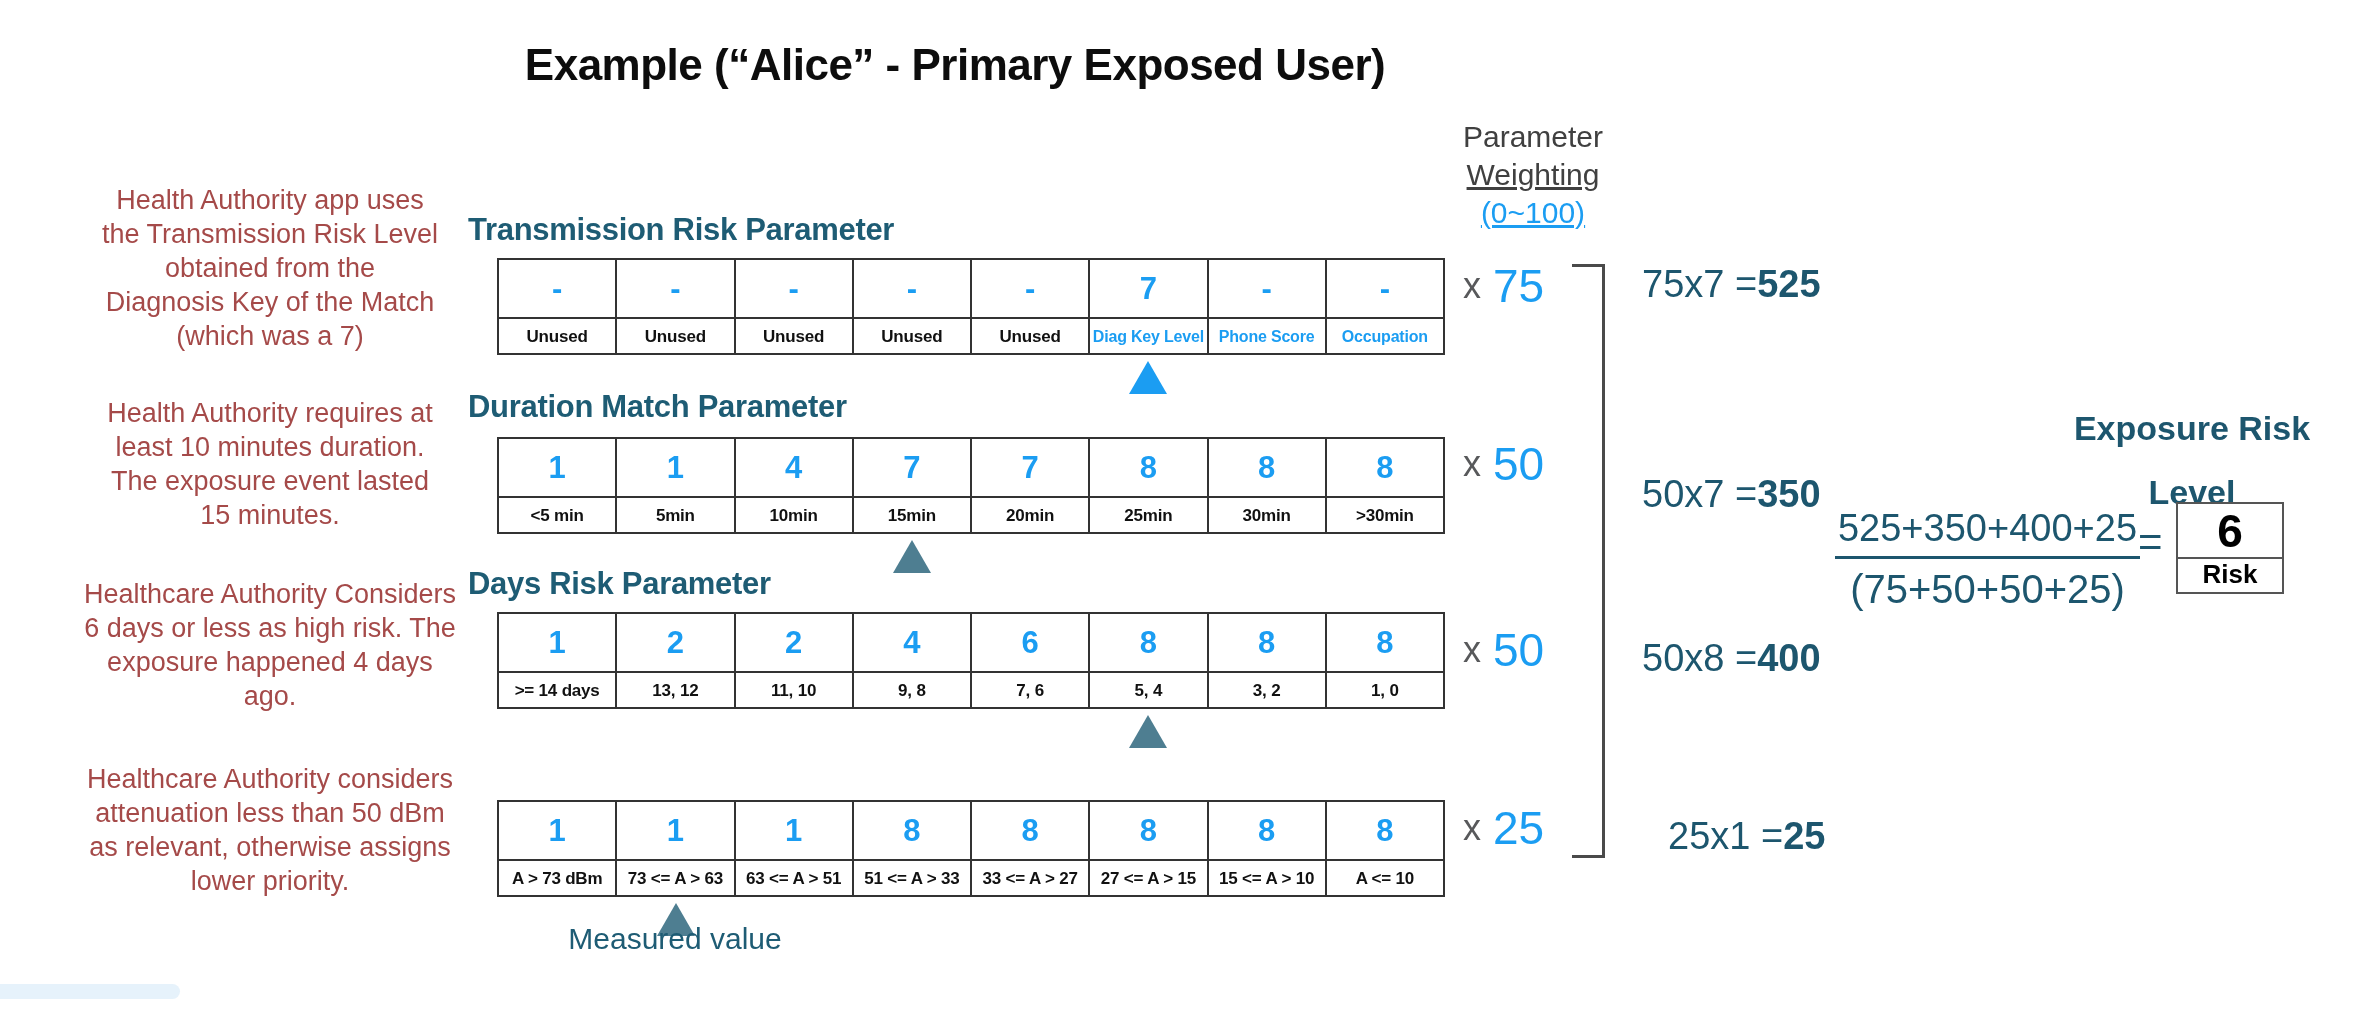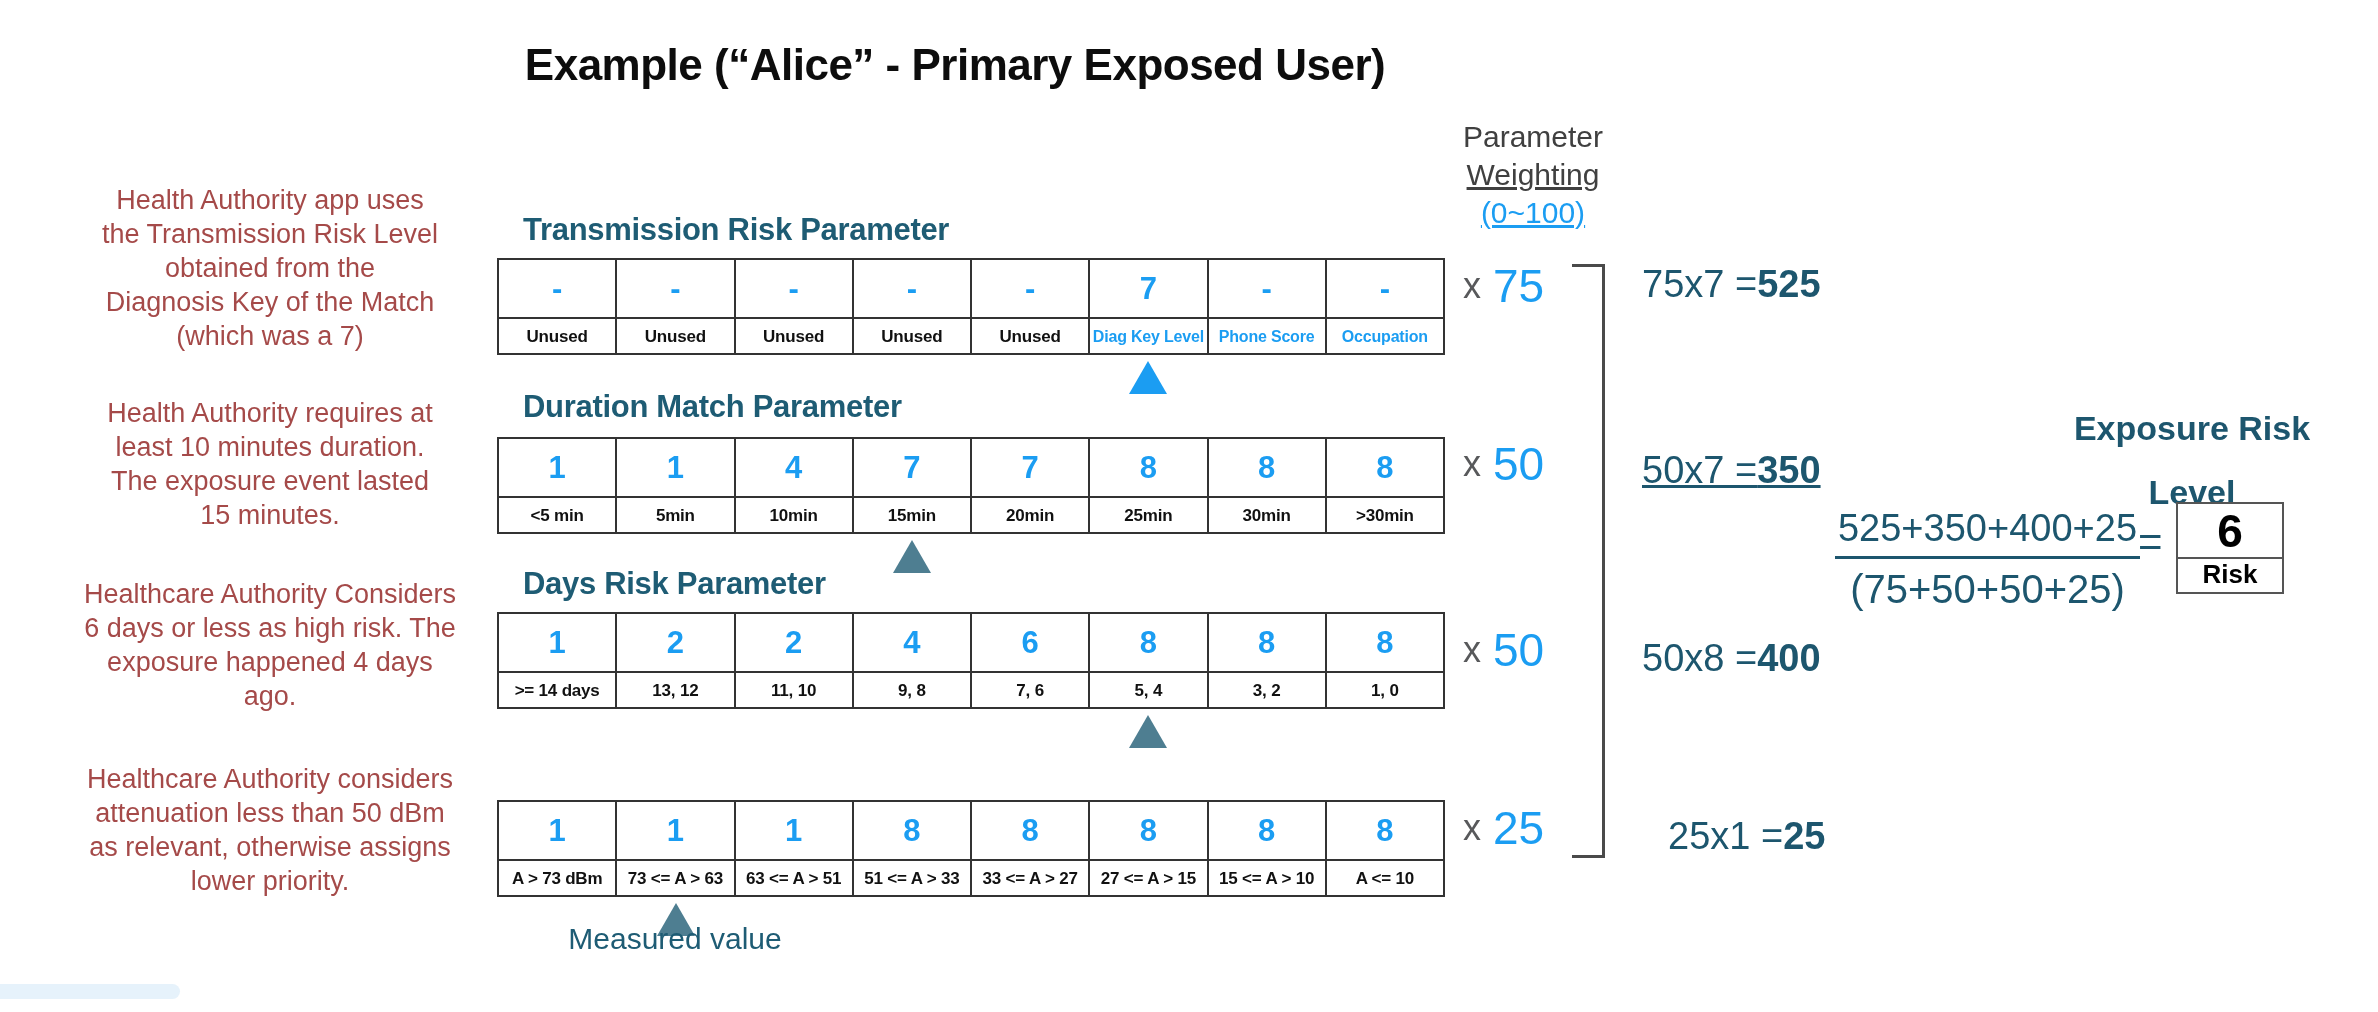--- a/index.html
+++ b/index.html
@@ -7,21 +7,21 @@
          font-family:"Liberation Sans","DejaVu Sans",sans-serif;}
   .abs{position:absolute;}
 
   .title{left:280px;top:40px;width:1350px;text-align:center;font-size:44px;font-weight:bold;
          color:#0d0d0d;letter-spacing:-0.5px;}
 
   .note{left:30px;width:480px;text-align:center;color:#a54a49;font-size:27px;line-height:34px;
         white-space:pre-line;}
   .note1{top:183px;} .note2{top:396px;} .note3{top:577px;} .note4{top:762px;}
 
-  .ptitle{left:523px;width:700px;font-size:31px;font-weight:bold;color:#1e5c74;letter-spacing:-0.3px;}
+  .ptitle{left:468px;width:700px;font-size:31px;font-weight:bold;color:#1e5c74;letter-spacing:-0.3px;}
   .pt1{top:212px;} .pt2{top:389px;} .pt3{top:566px;} .pt4{top:753px;}
 
   .pgroup{left:497px;width:948px;height:97px;border:2px solid #333;background:#fff;box-sizing:border-box;}
   .pg1{top:258px;} .pg2{top:437px;} .pg3{top:612px;} .pg4{top:800px;}
   .vrow{display:flex;height:57px;border-bottom:2px solid #333;}
   .lrow{display:flex;height:36px;}
   .cell{flex:1;display:flex;align-items:center;justify-content:center;border-right:2px solid #333;
         box-sizing:border-box;white-space:nowrap;overflow:hidden;}
   .cell:last-child{border-right:none;}
   .vcell{font-size:31px;font-weight:bold;color:#1b9df2;}
@@ -38,21 +38,21 @@
   .weight{left:1463px;width:150px;height:56px;display:flex;align-items:center;}
   .weight .wx{font-size:36px;color:#58595b;margin-right:12px;}
   .weight .wn{font-size:46px;color:#1b9df2;}
   .wt1{top:258px;} .wt2{top:436px;} .wt3{top:622px;} .wt4{top:800px;}
 
   .bracket{left:1572px;top:264px;width:33px;height:594px;border-top:3px solid #4a4a4a;
            border-right:3px solid #4a4a4a;border-bottom:3px solid #4a4a4a;box-sizing:border-box;}
 
   .calc{left:1642px;width:420px;height:44px;display:flex;align-items:center;font-size:38px;color:#1d566e;}
   .calc b{font-weight:bold;}
-  .cc1{top:262px;} .cc2{top:448px;text-decoration:underline;} .cc3{top:636px;} .cc4{top:814px;left:1668px;}
+  .cc1{top:262px;} .cc2{top:472px;} .cc3{top:636px;} .cc4{top:814px;left:1668px;}
 
   .fraction{left:1835px;top:492px;width:305px;text-align:center;color:#1d566e;}
   .fraction .num{font-size:38px;line-height:48px;margin-top:12px;}
   .fraction .bar{border-top:3px solid #1d566e;margin:4px 0 6px 0;}
   .fraction .den{font-size:40px;line-height:48px;}
   .equals{left:2138px;top:518px;font-size:42px;color:#1d566e;}
 
   .exposure{left:2032px;top:396px;width:320px;text-align:center;font-size:34px;font-weight:bold;
             color:#1d566e;line-height:64px;white-space:pre-line;}
 

